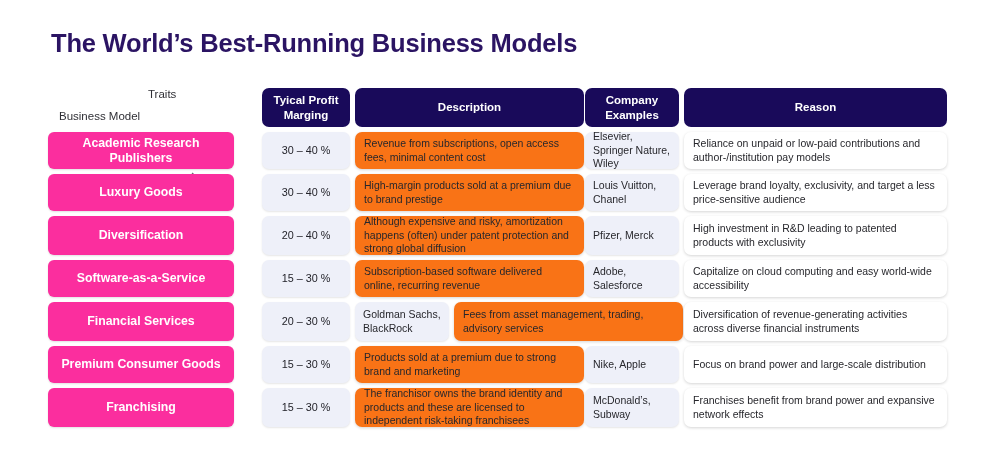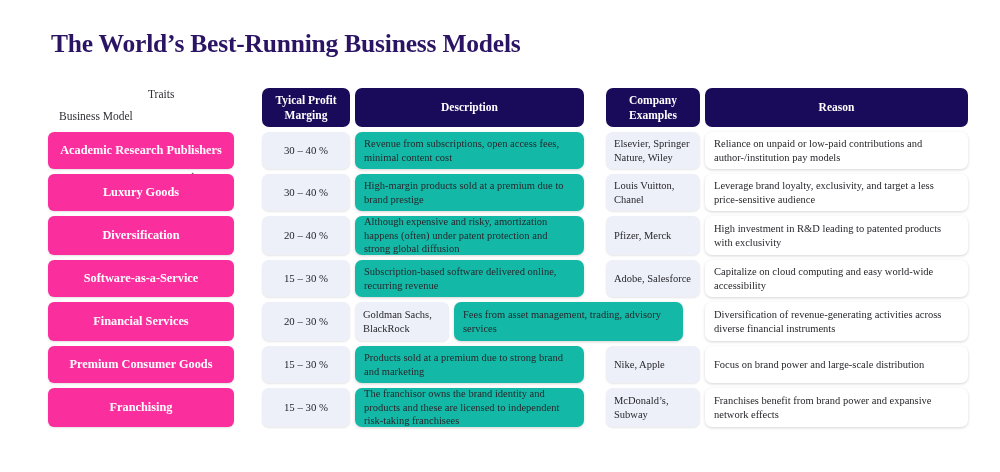--- a/index.html
+++ b/index.html
@@ -12,21 +12,20 @@
     background: #ffffff;
     font-family: "Liberation Sans", sans-serif;
     overflow: hidden;
     position: relative;
   }
 
   .page {
     position: relative;
     width: 842px;
     height: 472px;
-    font-family: Liberation Serif, serif;
   }
 
   
   .title {
     position: absolute;
     left: 51px;
     top: 29px;
     font-size: 25.5px;
     font-weight: bold;
     color: #2b1463;
@@ -75,21 +74,21 @@
   .row {
     display: flex;
     align-items: stretch;
     width: 100%;
   }
   .row + .row { margin-top: 0; }
 
   
   .c-model   { width: 186px; flex: 0 0 186px; margin-right: 28px; }
   .c-margin  { width: 88px;  flex: 0 0 88px;  margin-right: 5px; }
-  .c-desc    { width: 229px; flex: 0 0 229px; margin-right: 22px; }
+  .c-desc    { width: 229px; flex: 0 0 229px; margin-right: 1px; }
   .c-company { width: 94px;  flex: 0 0 94px;  margin-right: 5px; }
   .c-reason  { width: 263px; flex: 0 0 263px; }
 
   
   .header-row { height: 39px; margin-bottom: 5px; }
   .hdr-spacer { width: 186px; flex: 0 0 186px; margin-right: 28px; }
   .hdr {
     background: #190a5a;
     color: #ffffff;
     border-radius: 7px;
@@ -133,21 +132,21 @@
   .cell-margin {
     background: #eef0f9;
     justify-content: center;
     text-align: right;
     font-size: 10.8px;
     color: #23232a;
     box-shadow: 0 1px 2px rgba(0,0,0,0.10);
   }
 
   .cell-desc {
-    background: #14b8a6;
+    background: #f97316;
     padding: 6px 9px;
     box-shadow: 0 1px 3px rgba(0,0,0,0.17);
   }
 
   .cell-company {
     background: #eef0f9;
     padding: 6px 8px;
     box-shadow: 0 1px 2px rgba(0,0,0,0.10);
   }
 

